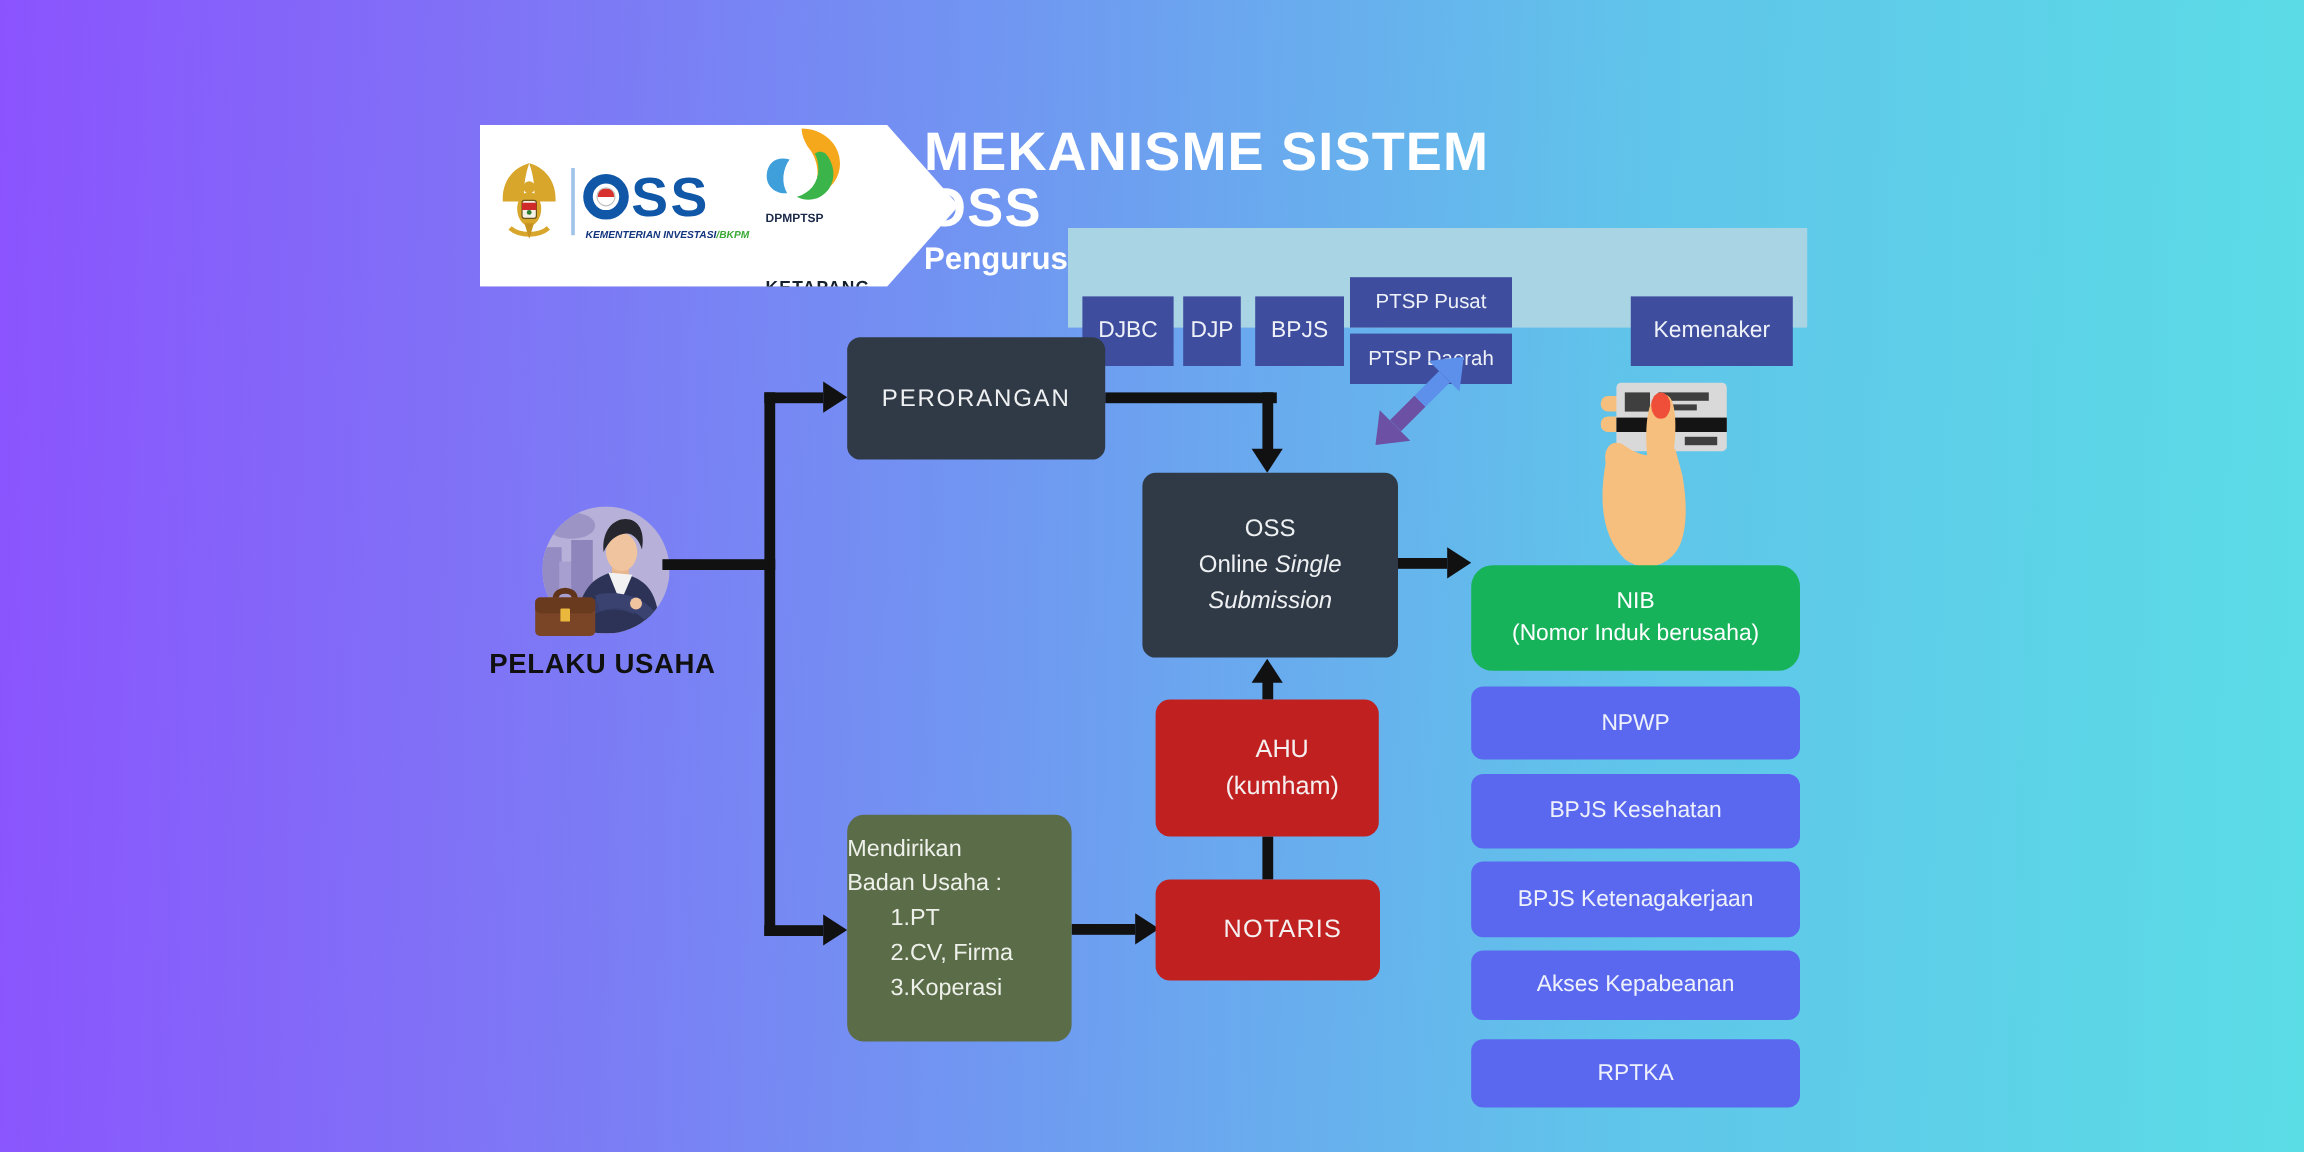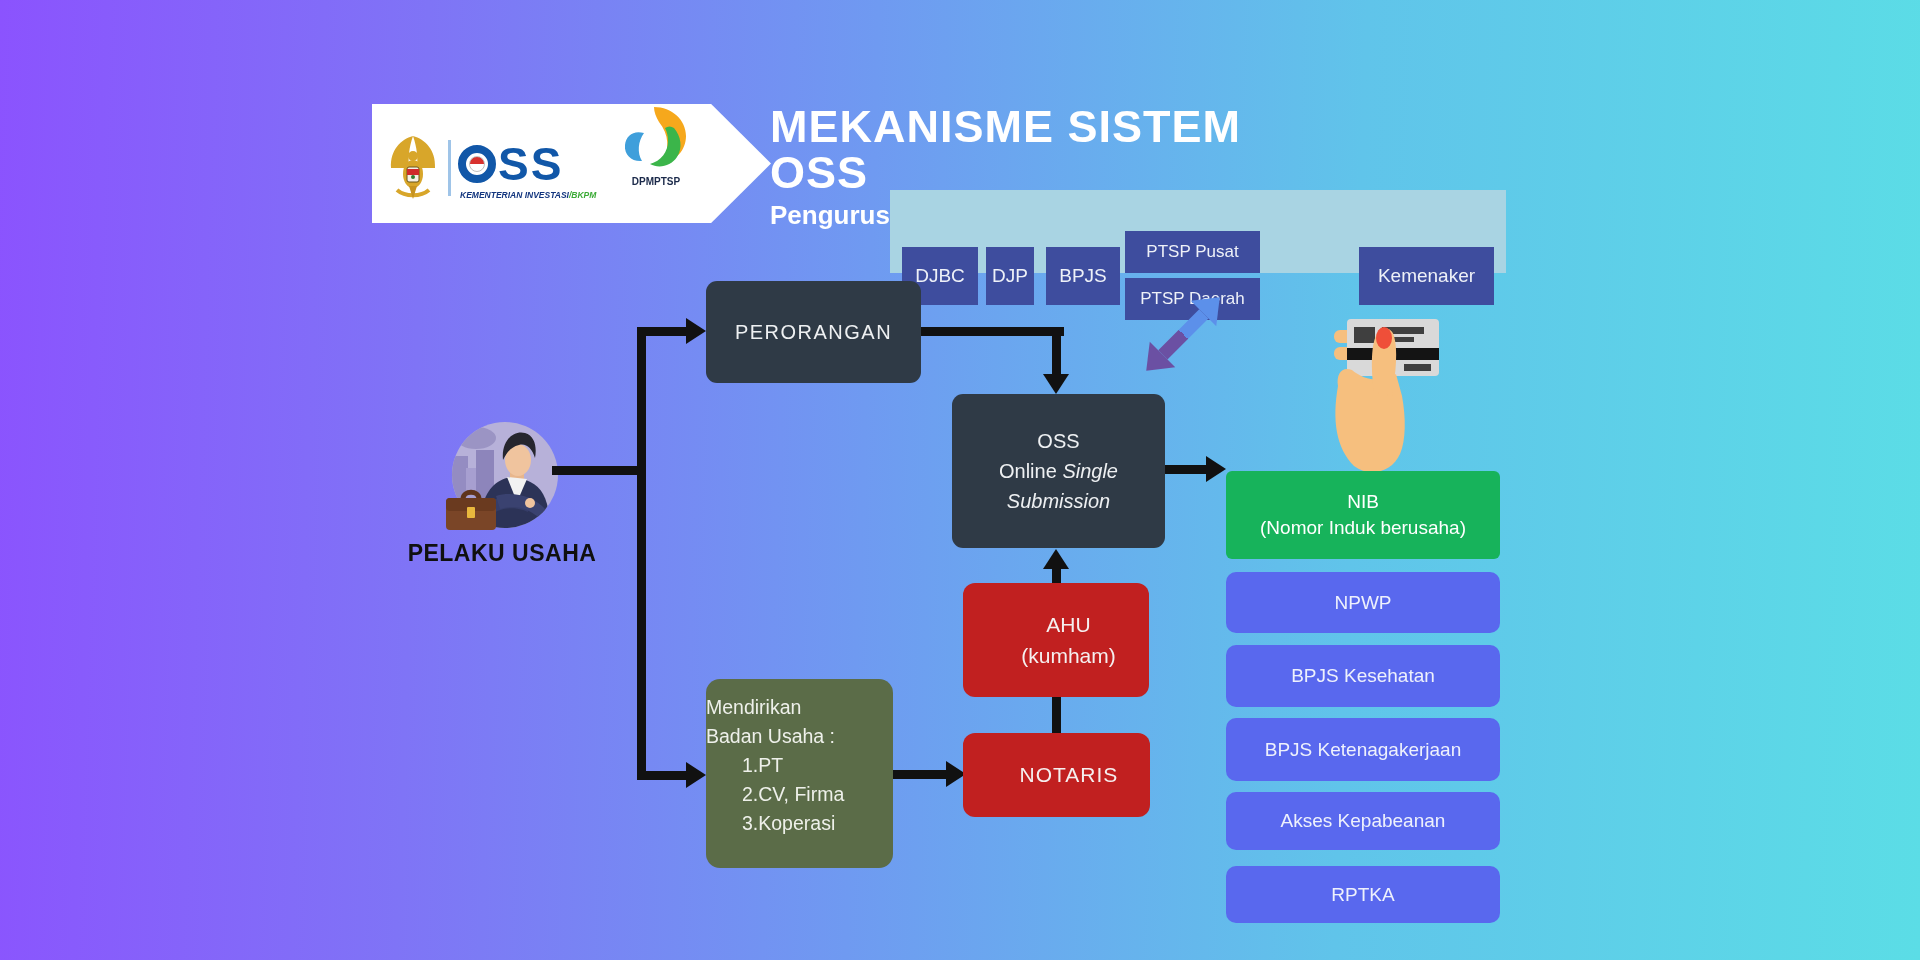--- a/index.html
+++ b/index.html
@@ -6,51 +6,51 @@
   html,body { width:1920px; height:960px; }
   #canvas {
     position:relative; width:1920px; height:960px; overflow:hidden;
     font-family:"Liberation Sans", sans-serif;
     background:linear-gradient(92deg,#8b53fe 0%,#7f74f6 22%,#6f9af1 45%,#60c4ea 70%,#5bdde6 100%);
   }
   .abs { position:absolute; }
   .ctr { display:flex; align-items:center; justify-content:center; text-align:center; }
 
   
-  #banner { left:372px; top:104px; width:399px; height:119px; background:#ffffff;
+  #banner { left:400px; top:104px; width:399px; height:135px; background:#ffffff;
     clip-path:polygon(0 0,85% 0,100% 50%,85% 100%,0 100%); }
   #banner-divider { left:76px; top:36px; width:3px; height:56px; background:#9fc4e8; }
   .oss-word { left:86px; top:32px; width:150px; height:56px; display:flex; align-items:center;
     color:#1157a8; font-size:46px; font-weight:800; letter-spacing:2px; }
   .oring { display:inline-block; width:38px; height:38px; border:8px solid #1157a8; border-radius:50%;
     background:#fff; position:relative; margin-right:2px; }
   .odot { position:absolute; left:3px; top:3px; width:16px; height:16px; border-radius:50%;
     border:1px solid #c0c0c0; background:linear-gradient(180deg,#d8322f 0 52%,#fff 52%); }
   .oss-min { left:88px; top:86px; width:160px; font-size:8.5px; font-weight:700; font-style:italic; color:#12357e; }
   .oss-min .grn { color:#3aaa35; }
-  .dpm { left:238px; top:2px; width:92px; text-align:center; }
+  .dpm { left:238px; top:2px; width:92px; }
   .dpm-l1 { font-size:10px; font-weight:800; color:#1b2a4a; margin-top:2px; }
   .dpm-l2 { font-size:14.5px; font-weight:800; color:#14202e; letter-spacing:1px;margin-top:44px; }
   .dpm-l3 { font-size:7px; font-weight:700; color:#e8891d; }
 
   
   #title-wrap { left:770px; top:104px; width:580px; text-align:left; color:#ffffff; }
   #title { font-size:45px; font-weight:800; letter-spacing:1px; line-height:46px; }
   #subtitle { font-size:26px; font-weight:700; margin-top:4px; }
 
   
   #strip { left:890px; top:190px; width:616px; height:83px; background:#a9d4e3; }
   .agency { background:#3e4d9e; color:#eef1f8; font-size:19px;margin-top:45px; }
   .agency.small { font-size:17px; }
 
   
   .node-dark { background:#2f3a46; color:#eef0f2; border-radius:11px; }
   .node-red  { background:#c12020; color:#f5efef; border-radius:12px;padding-left:25px; }
   .node-olive{ background:#5b6c48; color:#eef0ea; border-radius:14px; }
-  .node-green{ background:#17b35b; color:#ffffff; border-radius:6px; }
+  .node-green{ background:#17b35b; color:#ffffff; border-radius:18px; }
   .node-blue { background:#5968ee; color:#eef1fc; border-radius:10px; }
 
   #badan-box { font-size:19.5px; line-height:29px; padding-top:14px; }
   #badan-box .bl { text-align:left; }
   #badan-box ol { list-style:none; text-align:left; padding-left:36px; }
 
   
   .hline,.vline { background:#111111; position:absolute; }
   .hline { height:9px; } .vline { width:9px; }
   .head-r { position:absolute; width:0; height:0; border-top:13px solid transparent;

